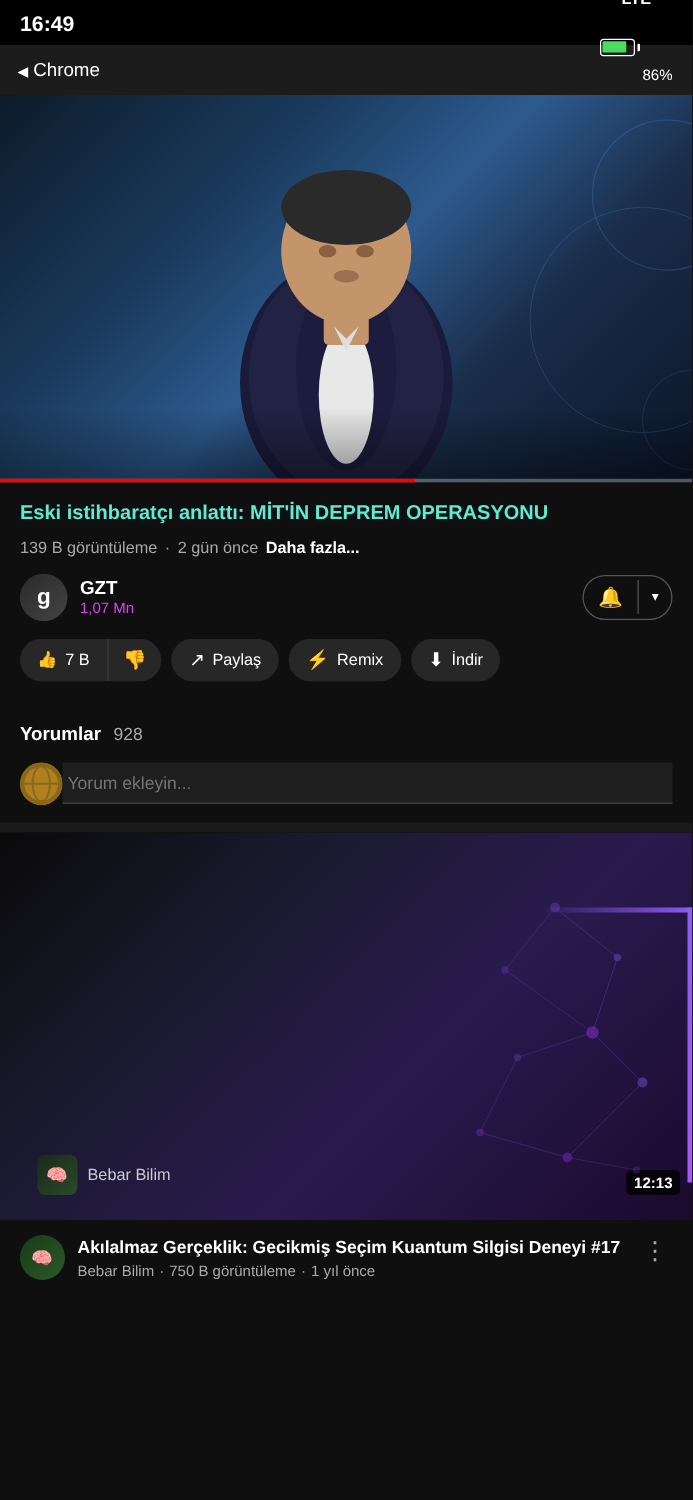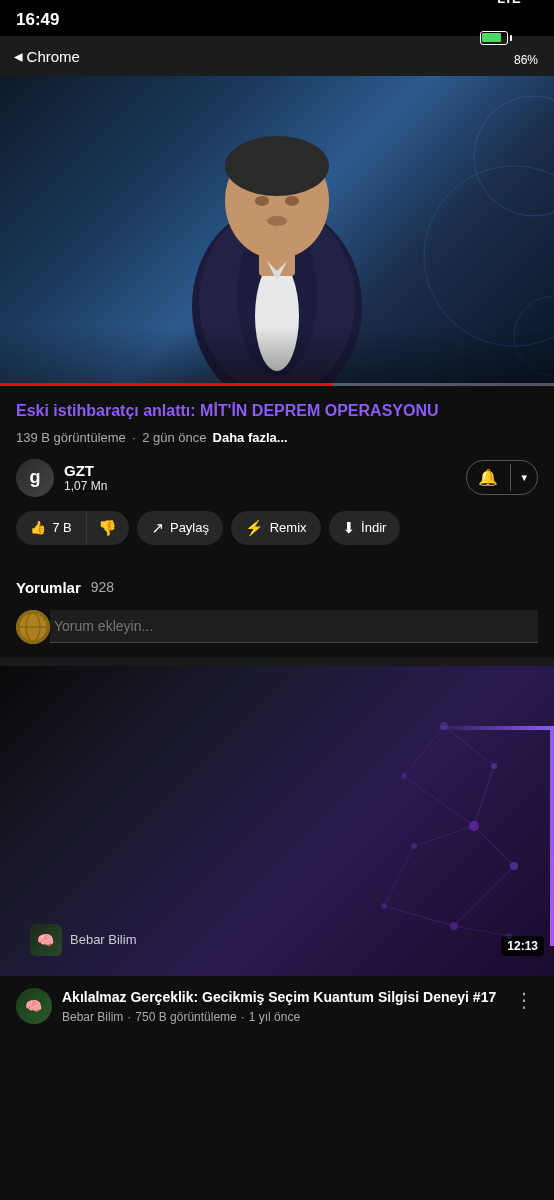--- a/index.html
+++ b/index.html
@@ -160,21 +160,21 @@
     }
 
     
     .video-info {
       background: #0f0f0f;
       padding: 14px 16px 10px;
     }
     .video-title {
       font-size: 16px;
       font-weight: 700;
-      color: #8b5cf6;
+      color: #5eead4;
       line-height: 1.35;
       margin-bottom: 8px;
     }
     .video-meta {
       display: flex;
       align-items: center;
       gap: 6px;
       font-size: 13px;
       color: #aaa;
       margin-bottom: 14px;
@@ -218,21 +218,21 @@
       justify-content: center;
       border-radius: 50%;
     }
     .channel-name {
       font-size: 15px;
       font-weight: 600;
       color: #fff;
     }
     .channel-subs {
       font-size: 12px;
-      color: #e5e5e5;
+      color: #d946ef;
     }
     .subscribe-bell {
       display: flex;
       align-items: center;
       gap: 0;
       border: 1px solid #555;
       border-radius: 20px;
       overflow: hidden;
     }
     .bell-icon-btn {

